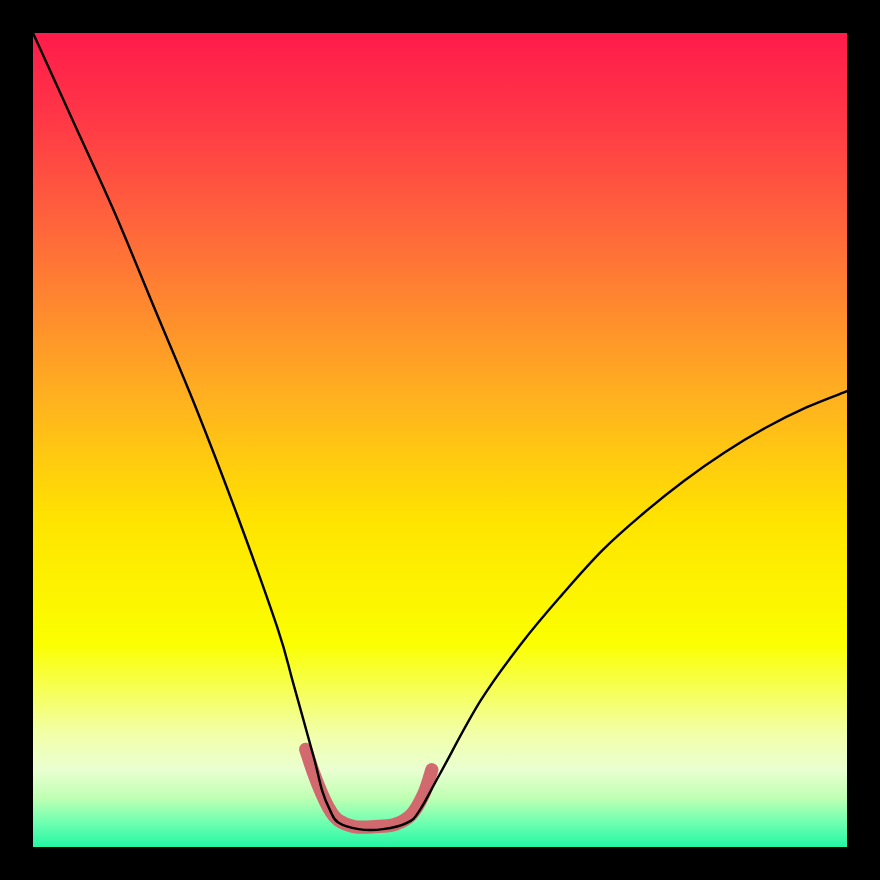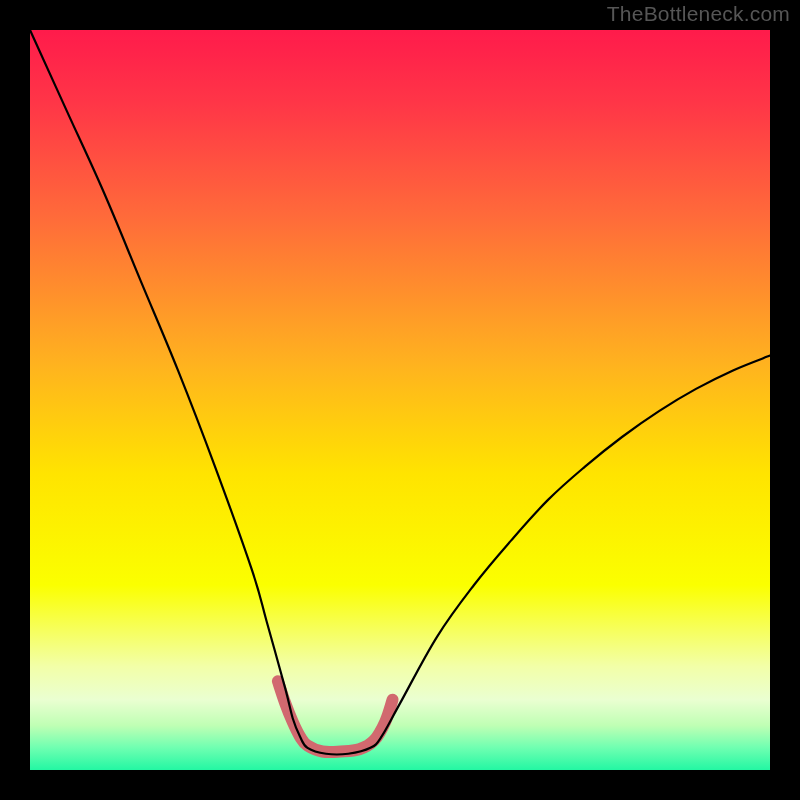--- a/index.html
+++ b/index.html
@@ -49,14 +49,13 @@
 </head>
 <body>
 
 <div class="frame">
   <div class="plot-area" id="plot-area" style="background: linear-gradient(rgb(255, 27, 75) 0%, rgb(255, 54, 71) 10%, rgb(255, 106, 58) 25%, rgb(255, 178, 31) 45%, rgb(255, 228, 0) 60%, rgb(251, 255, 0) 75%, rgb(242, 255, 168) 86%, rgb(234, 255, 209) 90.5%, rgb(191, 255, 180) 94%, rgb(111, 255, 177) 97%, rgb(35, 247, 163) 100%);">
     <svg class="curve" id="curve-svg" viewBox="0 0 740 740" preserveAspectRatio="none">
         <path d="M 247.90 651.20 C 249.23 655.20, 252.64 666.07, 255.30 673.40 C 257.96 680.73, 260.04 685.91, 262.70 691.90 C 265.36 697.89, 267.44 702.44, 270.10 706.70 C 272.76 710.96, 273.50 712.92, 277.50 715.58 C 281.50 718.24, 286.31 720.43, 292.30 721.50 C 298.29 722.57, 304.14 721.90, 310.80 721.50 C 317.46 721.10, 323.31 721.28, 329.30 719.28 C 335.29 717.28, 339.44 715.33, 344.10 710.40 C 348.76 705.47, 351.87 699.23, 355.20 691.90 C 358.53 684.57, 361.27 673.70, 362.60 669.70" fill="none" stroke="#d1696f" stroke-width="12" stroke-linecap="round" stroke-linejoin="round"></path>
         <path d="M 0.00 0.00 C 6.66 14.65, 23.68 52.10, 37.00 81.40 C 50.32 110.70, 60.68 132.16, 74.00 162.80 C 87.32 193.44, 97.68 219.63, 111.00 251.60 C 124.32 283.57, 134.68 307.10, 148.00 340.40 C 161.32 373.70, 171.68 400.64, 185.00 436.60 C 198.32 472.56, 212.68 512.23, 222.00 540.20 C 231.32 568.17, 230.81 570.69, 236.80 592.00 C 242.79 613.31, 250.64 641.28, 255.30 658.60 C 259.96 675.92, 260.04 679.54, 262.70 688.20 C 265.36 696.86, 267.44 701.37, 270.10 706.70 C 272.76 712.03, 272.84 714.74, 277.50 717.80 C 282.16 720.86, 288.67 722.65, 296.00 723.72 C 303.33 724.79, 310.21 724.79, 318.20 723.72 C 326.19 722.65, 334.41 720.86, 340.40 717.80 C 346.39 714.74, 346.17 714.69, 351.50 706.70 C 356.83 698.71, 360.01 691.38, 370.00 673.40 C 379.99 655.42, 393.68 628.11, 407.00 606.80 C 420.32 585.49, 430.68 572.32, 444.00 555.00 C 457.32 537.68, 467.68 525.92, 481.00 510.60 C 494.32 495.28, 504.68 483.22, 518.00 469.90 C 531.32 456.58, 541.68 447.92, 555.00 436.60 C 568.32 425.28, 578.68 416.99, 592.00 407.00 C 605.32 397.01, 615.68 389.76, 629.00 381.10 C 642.32 372.44, 652.68 366.23, 666.00 358.90 C 679.32 351.57, 689.68 346.39, 703.00 340.40 C 716.32 334.41, 733.34 328.26, 740.00 325.60" fill="none" stroke="#000000" stroke-width="2.2" stroke-linecap="round" stroke-linejoin="round"></path>
       </svg>
   </div>
-  <div class="watermark">TheBottleneck.com</div>
 </div>
 
 </body></html>

